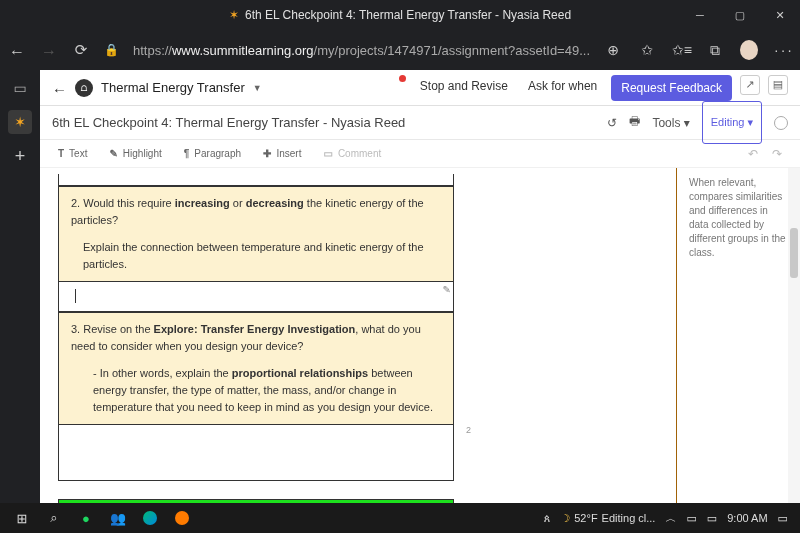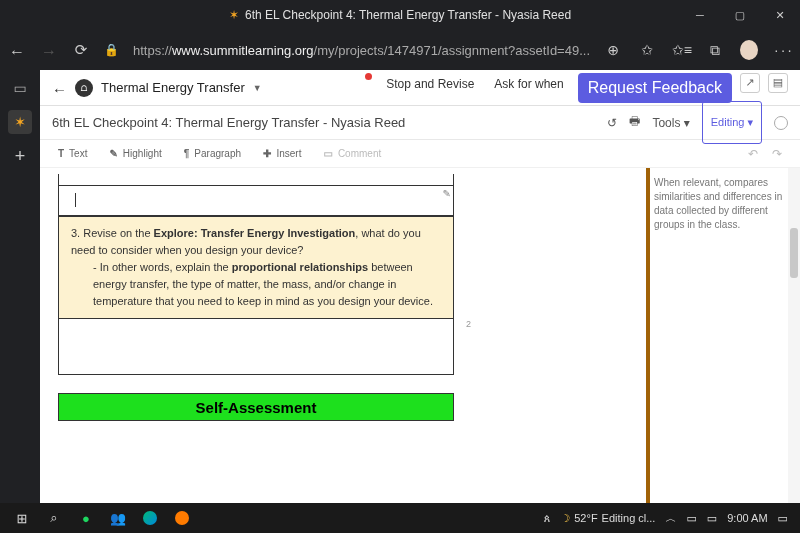--- a/index.html
+++ b/index.html
@@ -25,46 +25,46 @@
 .rail-item.plus{color:#ccc;font-size:18px}
 .content{flex:1;background:#fff;display:flex;flex-direction:column;position:relative}
 .apptop{height:36px;border-bottom:1px solid #e0e0e0;display:flex;align-items:center;padding:0 12px;gap:8px;font-size:13px}
 .backarr{font-size:15px;color:#333}
 .circ{width:18px;height:18px;border-radius:50%;background:#333;color:#fff;display:flex;align-items:center;justify-content:center;font-size:10px}
 .apptop .title{font-weight:400;color:#222}
 .apptop .drop{font-size:9px;color:#666}
 .apptop .right{margin-left:auto;display:flex;align-items:flex-start;gap:8px}
 .reddot{width:7px;height:7px;border-radius:50%;background:#e53935}
 .lnk{font-size:12px;color:#333;padding:4px 6px}
-.btn-purple{background:#5c5ce0;color:#fff;font-size:16px;padding:6px 10px;border-radius:4px}
+.btn-purple{background:#5c5ce0;color:#fff;font-size:12px;padding:6px 10px;border-radius:4px}
 .iconbox{width:20px;height:20px;border:1px solid #ccc;border-radius:3px;display:flex;align-items:center;justify-content:center;font-size:11px;color:#666}
 .doctop{height:34px;border-bottom:1px solid #e8e8e8;display:flex;align-items:center;padding:0 12px;gap:14px;font-size:13px;color:#444}
 .doctitle{font-weight:400}
 .doctop .right{margin-left:auto;display:flex;align-items:center;gap:12px;font-size:12px;color:#555}
 .editing{border:1px solid #5c5ce0;color:#5c5ce0;padding:14px 8px;border-radius:3px;font-size:11px}
 .mic{width:14px;height:14px;border-radius:50%;border:1px solid #aaa}
 .fmtbar{height:28px;display:flex;align-items:center;padding:0 18px;gap:22px;font-size:10px;color:#666;border-bottom:1px solid #f0f0f0}
 .fmtbar .grp{display:flex;align-items:center;gap:5px}
 .fmtbar .grp span:first-child{font-weight:700}
 .fmtbar .dim{color:#bbb}
 .fmtbar .undo{margin-left:auto;display:flex;gap:14px;color:#bbb;font-size:12px}
 .docbody{flex:1;display:flex;overflow:hidden;position:relative}
 .docpage{flex:1;overflow:auto;padding:6px 28px 0 18px;position:relative}
-.sidepanel{width:154px;border-left:4px solid #a16207;padding:8px 4px;font-size:10px;color:#777;line-height:1.4;position:relative}
+.sidepanel{width:124px;border-left:1px solid #a16207;padding:8px 12px;font-size:10px;color:#777;line-height:1.4;position:relative}
 .vscroll{position:absolute;right:0;top:0;width:12px;height:100%;background:#f5f5f5}
 .vscroll .thumb{position:absolute;left:2px;width:8px;background:#c8c8c8;border-radius:3px;top:60px;height:50px}
 .hscroll{position:absolute;bottom:0;left:0;right:12px;height:12px;background:#f5f5f5}
 .hscroll .thumb{position:absolute;top:2px;height:8px;background:#ccc;border-radius:3px;left:6px;width:40px}
 .tbl{border-left:1px solid #333;border-right:1px solid #333;margin:0 0 18px 0;width:396px}
 .tbl .toprow{height:12px;border-bottom:1px solid #333}
 .qcell{background:#fdf2d0;border-top:1px solid #333;border-bottom:1px solid #333;padding:8px 12px;font-size:11px;color:#333;line-height:1.55}
 .qcell .num{display:inline}
 .qcell b{font-weight:700}
 .qcell .sub{margin-top:10px;padding-left:12px}
-.qcell .bull{padding-left:22px}
+.qcell .bull{margin-top:10px;padding-left:22px}
 .anscell{border-bottom:1px solid #333;height:30px;position:relative;background:#fff}
 .anscell .cursor{position:absolute;left:16px;top:7px;width:1px;height:14px;background:#333}
 .anscell .pencil{position:absolute;right:2px;top:2px;font-size:10px;color:#888}
 .anscell.big{height:56px}
 .commentnum{position:absolute;right:-18px;font-size:9px;color:#999}
 .selfassess{width:396px;height:28px;background:#1de01d;border:1px solid #333;display:flex;align-items:center;justify-content:center;font-weight:700;font-size:15px;color:#000;margin-top:18px}
 .taskbar{position:absolute;bottom:0;left:0;width:800px;height:30px;background:#1a1a1a;display:flex;align-items:center;padding:0 6px;color:#ddd;font-size:11px}
 .taskbar .tbtn{width:32px;height:30px;display:flex;align-items:center;justify-content:center;font-size:13px}
 .taskbar .spotify{color:#1ed760}
 .taskbar .edge{width:14px;height:14px;border-radius:50%;background:linear-gradient(135deg,#0b7,#08d)}
@@ -162,20 +162,25 @@
       <div class="undo">
         <span>↶</span>
         <span>↷</span>
       </div>
     </div>
 
     <div class="docbody">
       <div class="docpage">
         <div class="tbl">
           <div class="toprow"></div>
+          <div class="qcell">
+            <span class="num">2.</span>
+            <span>Would this require </span><b>increasing</b><span> or </span><b>decreasing</b><span> the kinetic energy of the particles?</span>
+            <div class="sub">Explain the connection between temperature and kinetic energy of the particles.</div>
+          </div>
           <div class="anscell">
             <div class="cursor"></div>
             <div class="pencil">✎</div>
           </div>
           <div class="qcell">
             <span class="num">3.</span>
             <span>Revise on the </span><b>Explore: Transfer Energy Investigation</b><span>, what do you need to consider when you design your device?</span>
             <div class="bull">
               <span>- In other words, explain the </span><b>proportional relationships</b><span> between energy transfer, the type of matter, the mass, and/or change in temperature that you need to keep in mind as you design your device.</span>
             </div>

